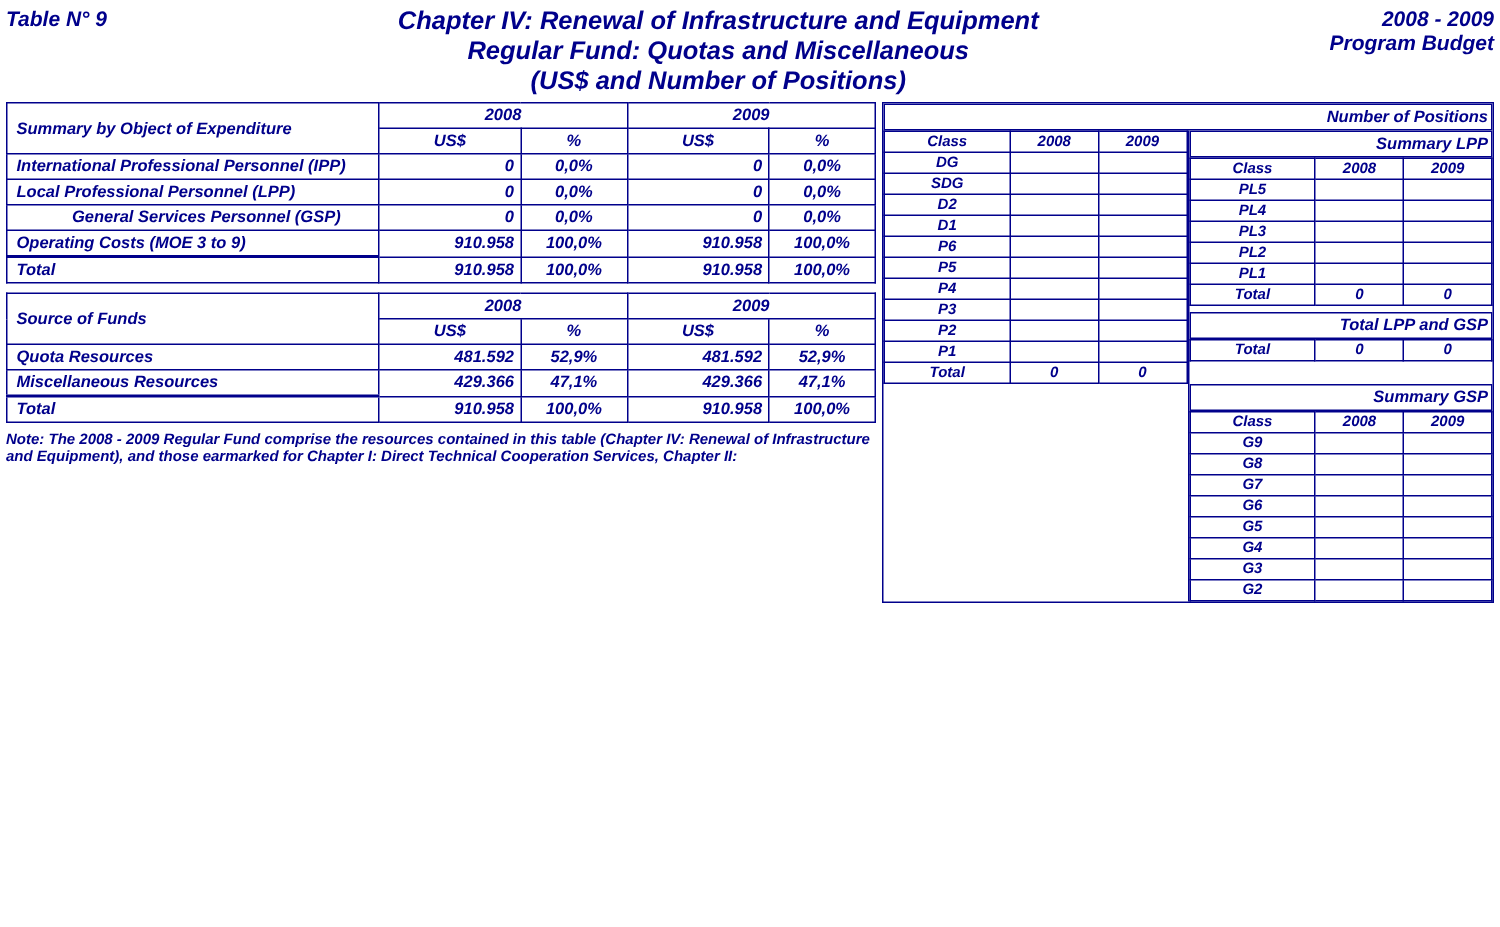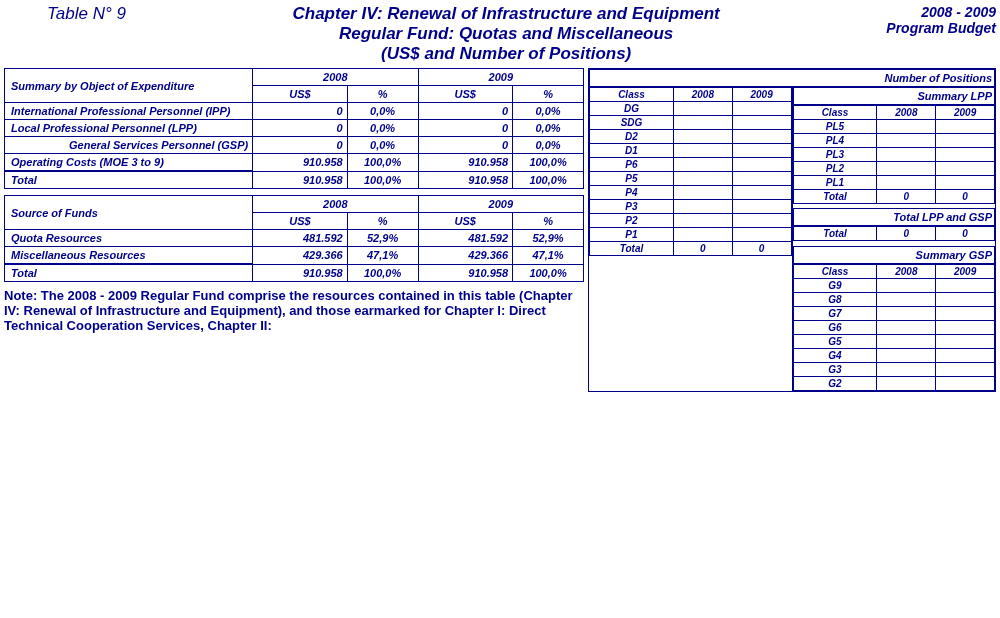--- a/index.html
+++ b/index.html
@@ -20,25 +20,24 @@
       padding: 4px;
     }
     
     .header {
       display: flex;
       justify-content: space-between;
       align-items: flex-start;
       margin-bottom: 4px;
     }
     .header-left {
-      font-weight: normal;
-      font-size: 17px;
-      color: #00008B;
-      font-style: italic;
-      margin-left: 43px;
+      font-weight: bold;
+      font-size: 14px;
+      color: #00008B;
+      font-style: italic;
     }
     .header-center {
       text-align: center;
       font-weight: bold;
       font-size: 17px;
       color: #00008B;
       font-style: italic;
       flex: 1;
     }
     .header-right {
@@ -83,23 +82,24 @@
     }
     .year-header {
       background: #fff;
       font-style: italic;
       font-weight: bold;
       color: #00008B;
       text-align: center;
     }
     
     .note {
-      font-weight: bold;
-      color: #00008B;
-      font-size: 13px;
+      font-style: italic;
+      font-weight: bold;
+      color: #00008B;
+      font-size: 10px;
       margin-top: 4px;
     }
     
     .num-pos-header {
       text-align: right;
       font-style: italic;
       font-weight: bold;
       border: 1px solid #00008B;
       padding: 2px;
       background: #fff;
@@ -198,21 +198,21 @@
       <td class="align-center">0,0%</td>
     </tr>
             <tr>
       <td class="row-label" style="text-align:left;padding-left:6px;">Local Professional Personnel (LPP)</td>
       <td class="align-right">0</td>
       <td class="align-center">0,0%</td>
       <td class="align-right">0</td>
       <td class="align-center">0,0%</td>
     </tr>
             <tr>
-      <td class="row-label" style="text-align:right;padding-left:22px;">General Services Personnel (GSP)</td>
+      <td class="row-label" style="text-align:center;padding-left:22px;">General Services Personnel (GSP)</td>
       <td class="align-right">0</td>
       <td class="align-center">0,0%</td>
       <td class="align-right">0</td>
       <td class="align-center">0,0%</td>
     </tr>
             <tr>
       <td class="row-label" style="text-align:left;padding-left:6px;">Operating Costs (MOE 3 to 9)</td>
       <td class="align-right">910.958</td>
       <td class="align-center">100,0%</td>
       <td class="align-right">910.958</td>
@@ -397,21 +397,21 @@
           <table class="lpp-table">
             <tbody>
               <tr>
                 <td class="align-center" style="width:50px;">Total</td>
                 <td class="align-center" style="width:35px;">0</td>
                 <td class="align-center" style="width:35px;">0</td>
               </tr>
             </tbody>
           </table>
 
-          <div class="num-pos-header" style="margin-top:5px; border:1px solid #00008B; border-bottom:1px solid #00008B;">Summary GSP</div>
+          <div class="num-pos-header" style="margin-top:15px; border:1px solid #00008B; border-bottom:1px solid #00008B;">Summary GSP</div>
           <table class="gsp-table">
             <thead>
               <tr>
                 <td class="align-center" style="width:50px;">Class</td>
                 <td class="align-center" style="width:35px;">2008</td>
                 <td class="align-center" style="width:35px;">2009</td>
               </tr>
             </thead>
             <tbody id="gsp-tbody">
             <tr>

